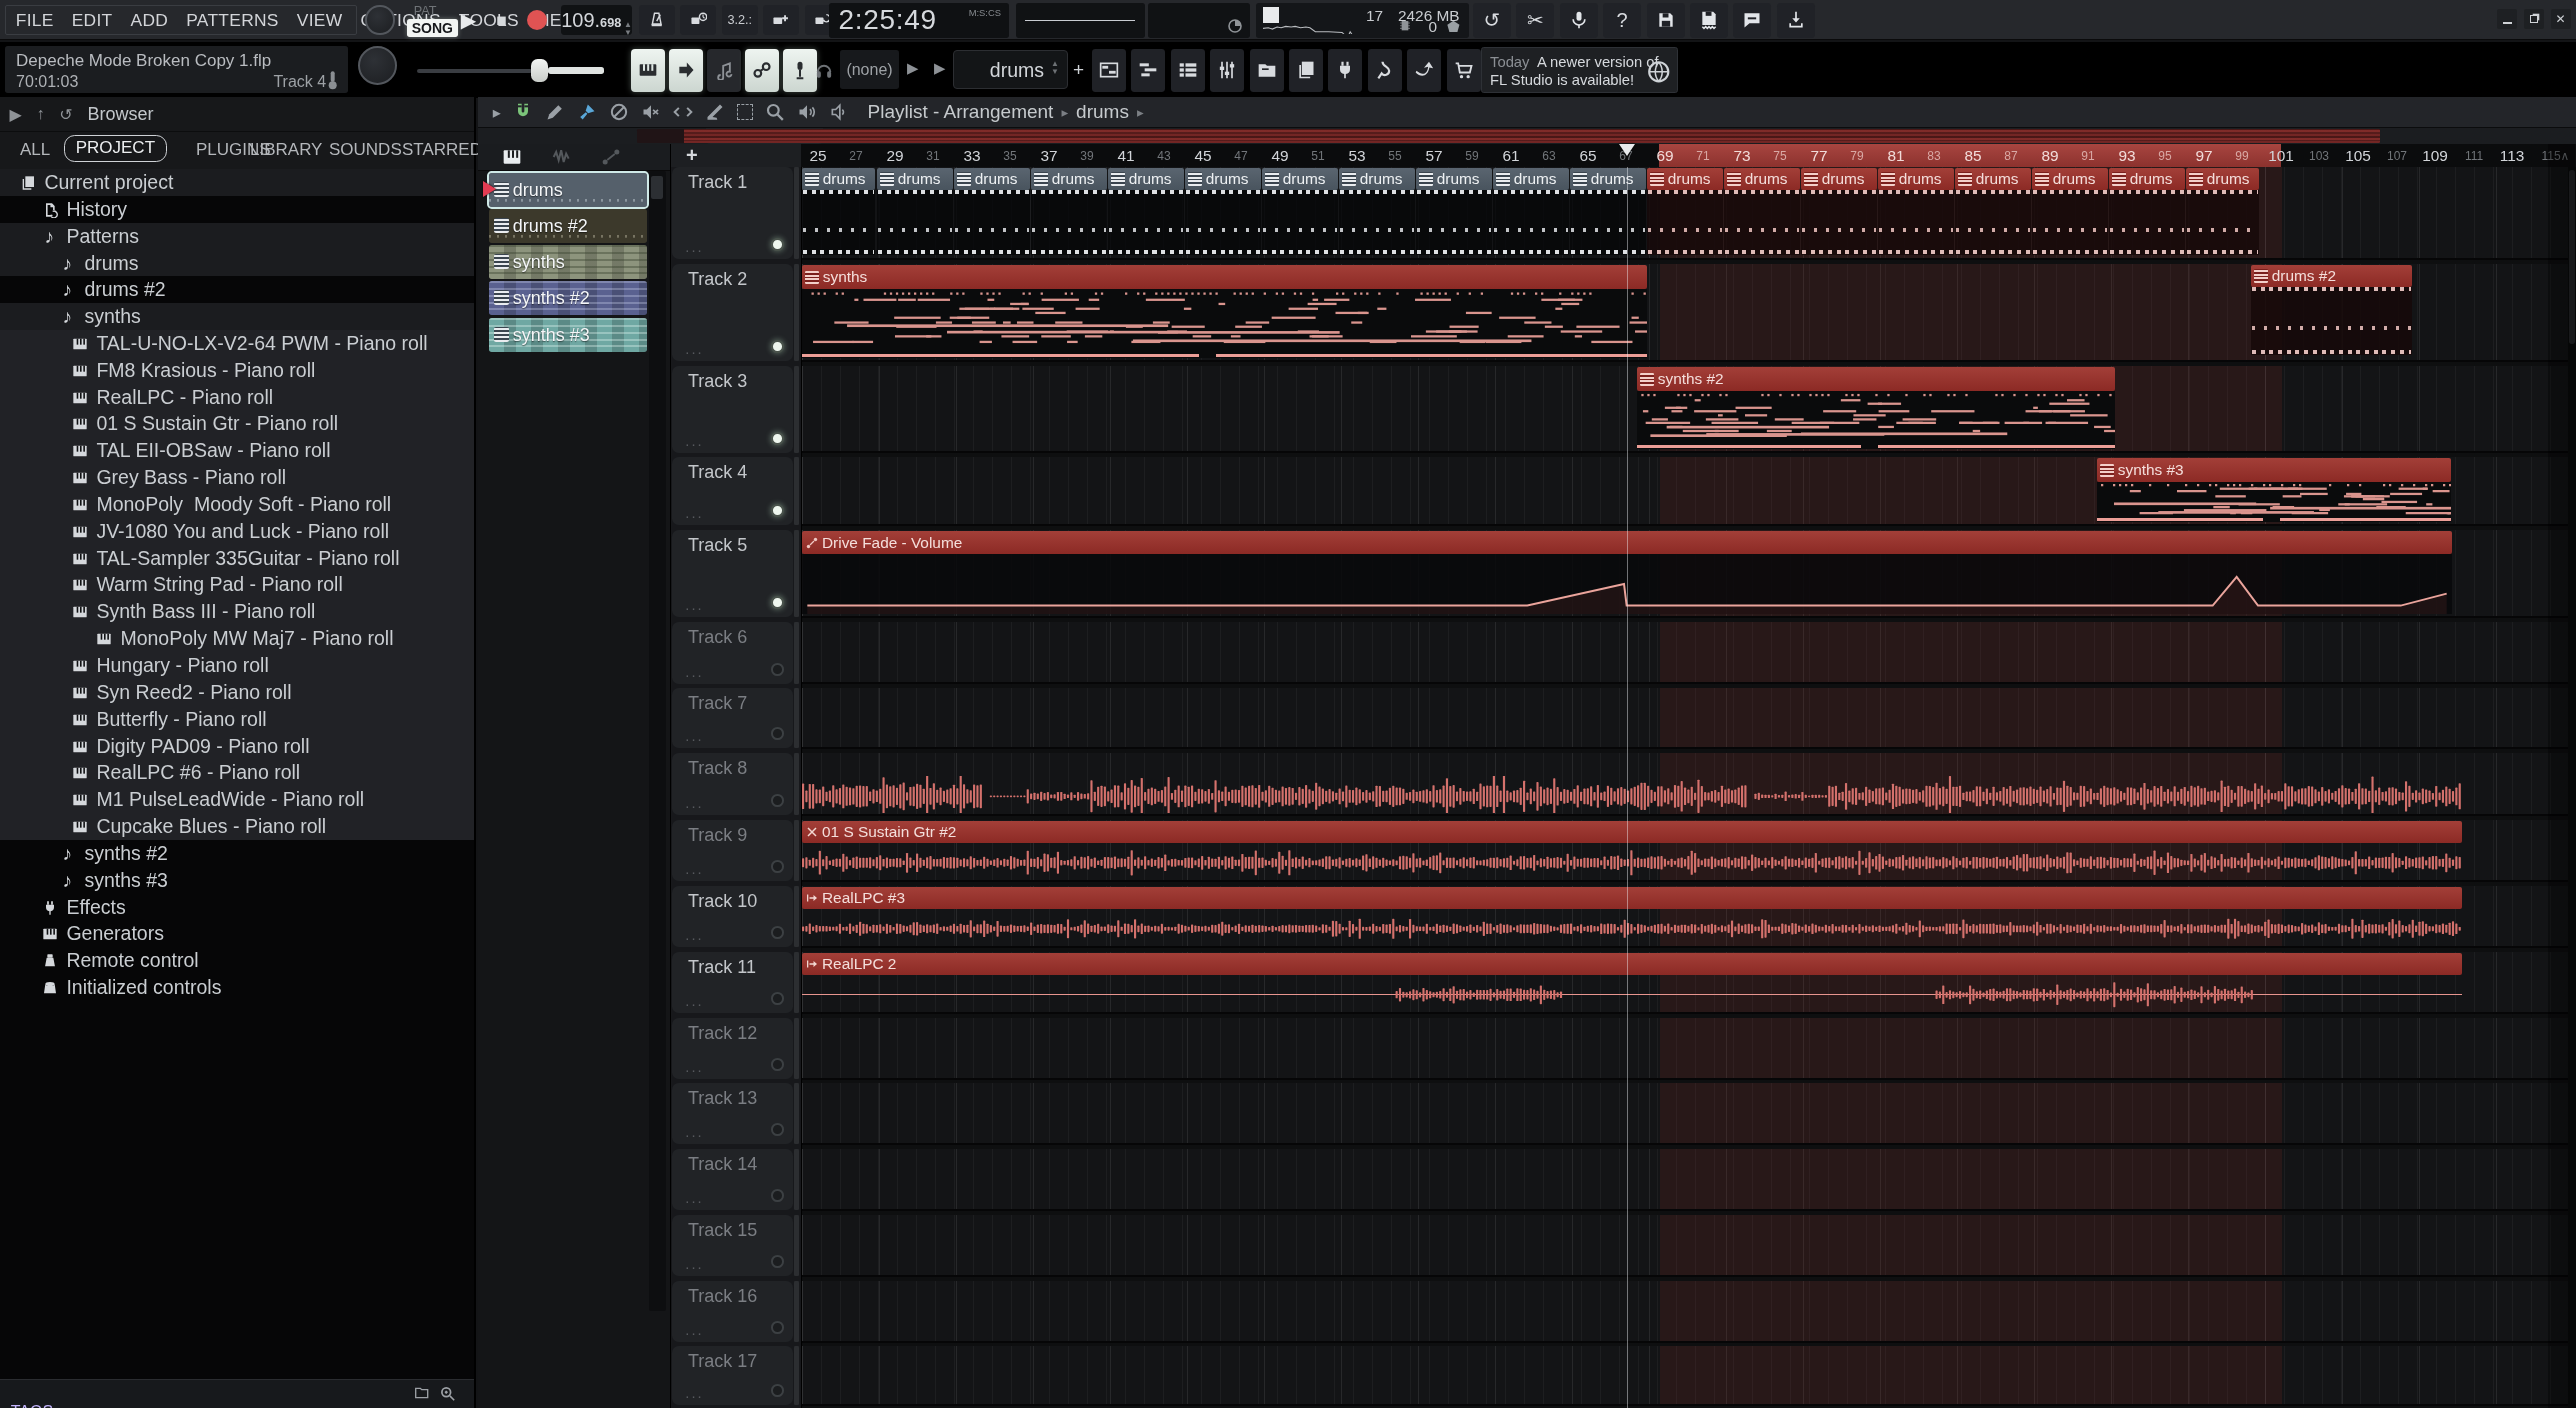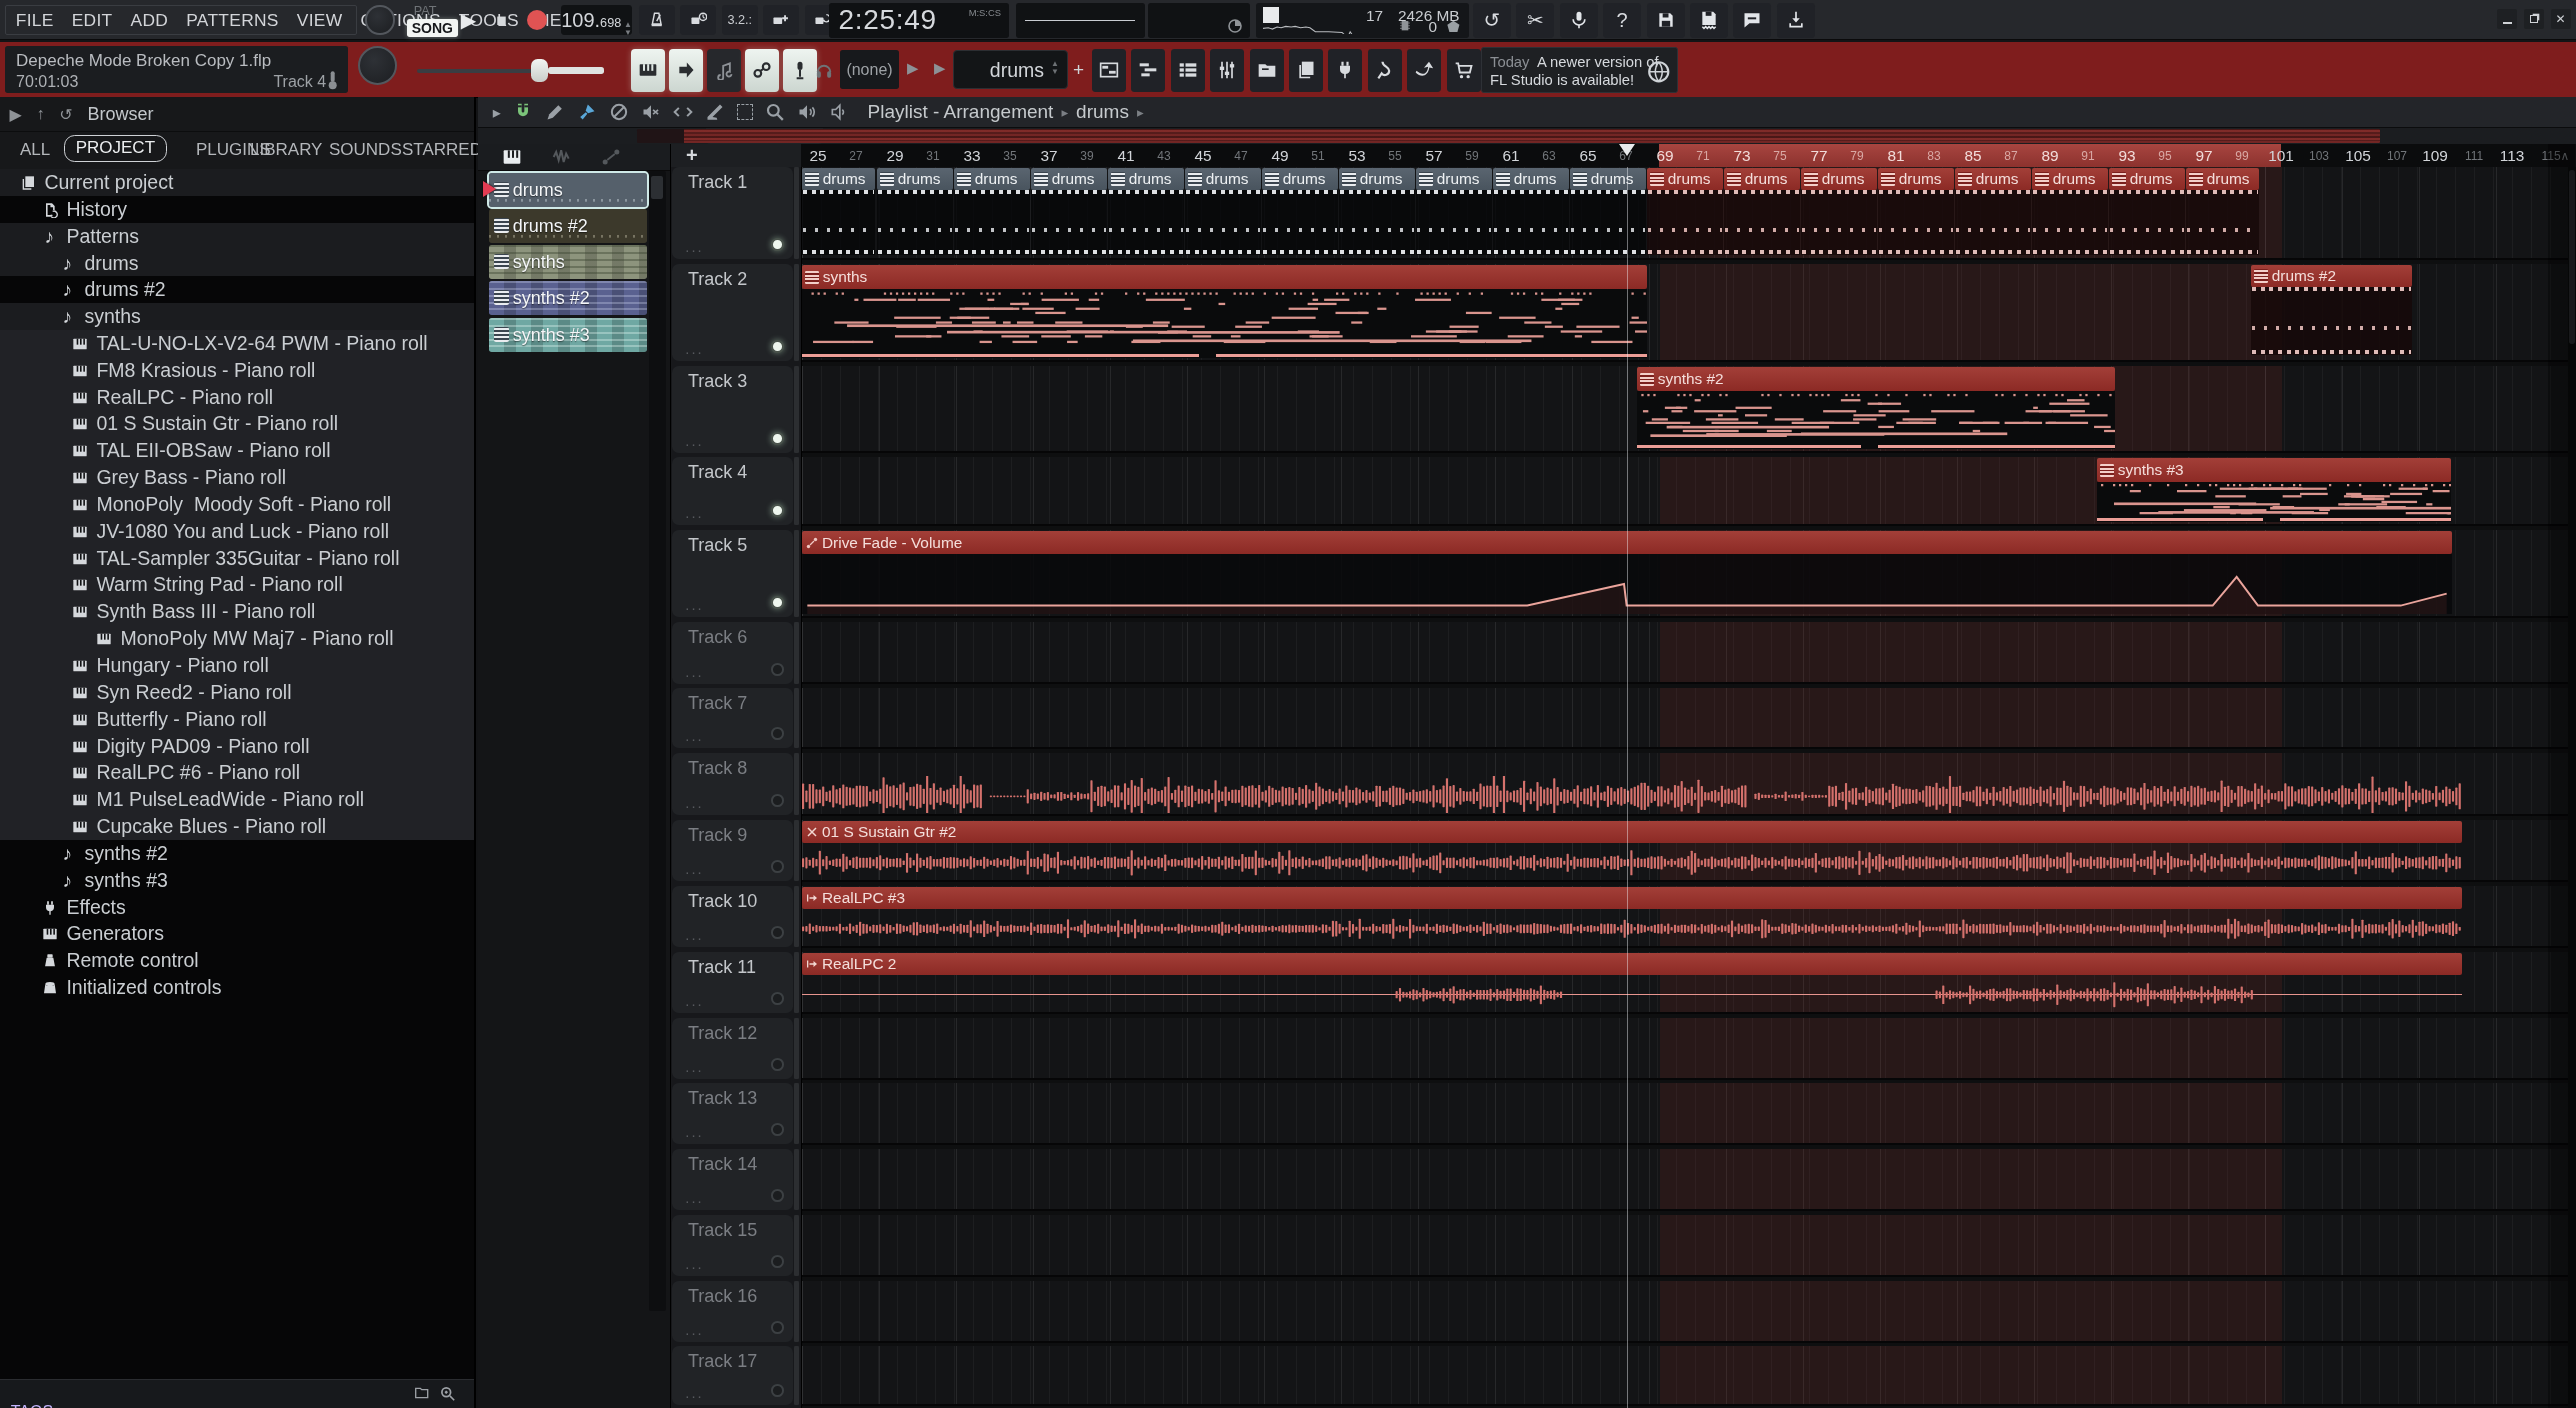--- a/index.html
+++ b/index.html
@@ -16,41 +16,41 @@
   .knob { border-radius:50%; border:2px solid #53575d; background:radial-gradient(circle at 40% 35%, #2e3136, #1c1e21); }
   #shuffle-knob { left:365px; top:5.4px; width:29.5px; height:29.5px; }
   #patsong { left:407px; top:4px; width:40px; height:34px; }
   #pat-label { color:#6f7377; font-size:12.7px; left:6.7px; top:0; position:absolute;}
   #song-label { position:absolute; left:0; top:14.8px; background:#f2f5f3; color:#15171a; font-size:14px; font-weight:bold;
     padding:1.3px 4.7px; border-radius:2.7px; box-shadow:0 0 5.4px rgba(240,255,245,.35);}
   .tbtn { display:flex; align-items:center; justify-content:center; background:#202227; border-radius:3.4px; color:#d8dbdf; }
   #tempo-box { left:561px; top:5.4px; width:71px; height:29.5px; background:#101214; border-radius:3.4px;
     display:flex; align-items:baseline; justify-content:center; padding-top:4px;}
   #tempo-main { color:#d4d7db; font-size:20px; }
-  #tempo-frac { color:#d4d7db; font-size:12.7px; }
+  #tempo-frac { color:#d4d7db; font-size:12.7px;font-weight:bold; }
   #tempo-spin { color:#787c81; font-size:8px; line-height:7.4px; margin-left:2.7px;}
   #time-box { left:829px; top:2.7px; width:180px; height:35px; background:#0f1113; border-radius:2.7px; }
   #time-main { position:absolute; left:9.4px; top:1.3px; color:#d6d9dd; font-size:28px; letter-spacing:0.7px;}
   #time-unit { position:absolute; right:8px; top:4px; color:#85898e; font-size:9.4px; }
   .panel { background:#101214; border-radius:2.7px; }
   #osc-panel { left:1016px; top:2.7px; width:129px; height:35px; }
   #osc-line { position:absolute; left:9.4px; top:17.4px; width:110px; height:1.3px; background:#c9ccd2; }
   #spec-panel { left:1148px; top:2.7px; width:102px; height:35px; }
   #cpu-panel { left:1256px; top:2.7px; width:213px; height:35px; background:#141619; border-radius:2.7px;}
   #cpu-meter { position:absolute; left:6.7px; top:4px; width:16px; height:16px; background:#e8eaec; }
   #cpu-val { position:absolute; left:87px; top:4px; width:40px; text-align:right; color:#c9ccd0; font-size:15.4px;}
   #mem-val { position:absolute; right:9.4px; top:4px; color:#c9ccd0; font-size:15.4px;}
   #plugin-count { position:absolute; right:32px; bottom:1.3px; color:#c9ccd0; font-size:15.4px;}
   #right-icons { left:1473px; top:2.7px; height:35px; display:flex; gap:5.4px;}
   #right-icons .tbtn { width:38px; height:35px; }
   #win-controls { right:5.4px; top:9.4px; display:flex; gap:6.7px; }
   .winbtn { width:20px; height:20px; background:#1e2023; border-radius:2px; color:#cfd2d6;
     display:flex;align-items:center;justify-content:center; font-size:12px;}
 
-  #toolbar2 { left:0; top:42px; width:2576px; height:56px; background:#7f1d1d; border-bottom:1.3px solid #000; }
+  #toolbar2 { left:0; top:42px; width:2576px; height:56px; background:#000000; border-bottom:1.3px solid #000; }
   #proj-panel { left:5.4px; top:4px; width:343px; height:47px; background:#1b1d20; border-radius:2.7px; }
   #proj-name { position:absolute; left:10.7px; top:5.4px; color:#b9bcc0; font-size:17px; }
   #proj-time { position:absolute; left:10.7px; top:27px; color:#aeb1b5; font-size:16px; }
   #proj-track { position:absolute; left:268px; top:27px; color:#9da1a5; font-size:16px; }
   #pitch-knob { left:358px; top:4px; width:39px; height:39px; }
   #mainvol { left:417px; top:16px; width:188px; height:27px; }
   #mainvol .rail { position:absolute; left:0; top:10.7px; width:115px; height:4px; background:#3a3d42; border-radius:2px;}
   #mainvol .fill { position:absolute; left:131px; top:9.4px; width:56px; height:6.7px; background:#dfe3e1; border-radius:2.7px;}
   #mainvol .handle { position:absolute; left:114px; top:1.3px; width:17.4px; height:23px; background:linear-gradient(#f2f4f2,#c9cdc9); border-radius:6.7px;}
   .bigbtn { width:34px; height:43px; border-radius:4px; display:flex; align-items:center; justify-content:center; }

